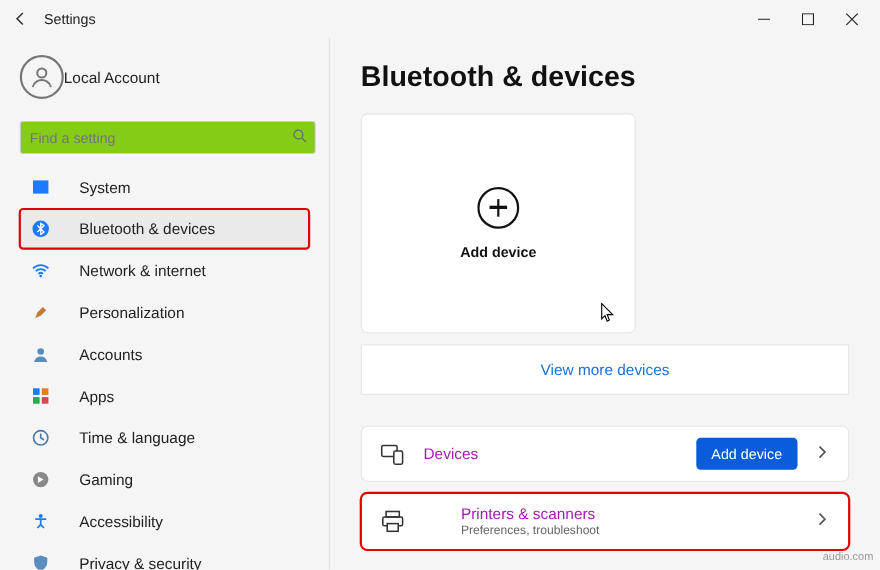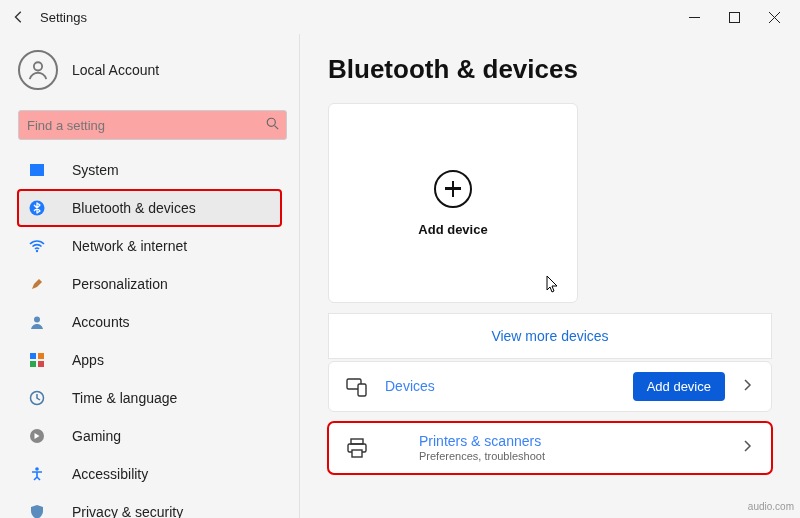--- a/index.html
+++ b/index.html
@@ -15,32 +15,32 @@
   .titlebar .title { font-size: 13px; color:#222; margin-left: 8px; }
   .winctrls { margin-left: auto; display:flex; gap:0; }
   .winctrls .btn { width: 40px; height: 30px; display:flex; align-items:center; justify-content:center; font-size:12px; color:#222; }
 
   .content { display:flex; height: calc(100% - 34px); }
 
   .sidebar {
     width: 300px; padding: 10px 12px 0 18px; border-right: 1px solid #e1e1e1;
     display:flex; flex-direction:column;
   }
-  .profile { display:flex; align-items:center; gap:14px; margin: 6px 0 20px 0; }
+  .profile { display:flex; align-items:center; margin: 6px 0 20px 0; }
   .avatar {
     width: 40px; height:40px; border-radius:50%; border:2px solid #777;
     display:flex; align-items:center; justify-content:center;
   }
   .pname { font-size:14px; color:#222; font-weight:500; }
 
   .search {
     position:relative; margin-bottom: 12px;
   }
   .search input {
-    width: 100%; height: 30px; border:1px solid #ccc; background:#fca5a5;
+    width: 100%; height: 30px; border:1px solid #ccc; background:#84cc16;
     border-radius:3px; padding: 0 28px 0 8px; font-size:13px; color:#555;
   }
   .search .sicon { position:absolute; right:8px; top:50%; transform:translateY(-50%); font-size:12px; color:#666; }
 
   .nav { display:flex; flex-direction:column; gap:2px; padding-right: 6px; }
   .nav-item {
     display:flex; align-items:center; gap:26px; height:36px; padding:0 10px;
     border-radius:3px; font-size:14px; color:#222;
   }
   .nav-item.active { background:#eaeaea; }
@@ -62,31 +62,31 @@
   }
   .plus-circ::before, .plus-circ::after { content:""; position:absolute; background:#111; }
   .plus-circ::before { width:16px; height:2.5px; }
   .plus-circ::after  { width:2.5px; height:16px; }
   .add-card .label { font-size:13px; font-weight:600; color:#111; }
   .cursor { position:absolute; left:218px; top:172px; font-size:14px; color:#111; pointer-events:none; }
 
   .viewmore {
     height:46px; background:#fff; border:1px solid #e5e5e5; border-radius:0;
     display:flex; align-items:center; justify-content:center; font-size:14px; color:#1b6fd8; font-weight:500;
-    margin-bottom: 2px; min-width: 250px;
+    margin-bottom: 28px; min-width: 250px;
   }
 
   .card-row {
     background:#fff; border:1px solid #e5e5e5; border-radius:6px; padding:10px 14px;
     display:flex; align-items:center; gap:14px; margin-bottom:10px;
   }
   .card-row.highlight-red { outline: 2.5px solid #e20000; outline-offset:-1px;gap:48px; }
   .row-icon { width:28px; height:28px; display:flex; align-items:center; justify-content:center; }
   .row-text { flex:1; }
-  .row-title { font-size:14px; font-weight:500; color:#3b82f6; line-height:1.2; }
+  .row-title { font-size:14px; font-weight:500; color:#a21caf; line-height:1.2; }
   .row-sub { font-size:11px; color:#666; line-height:1.2; }
   .btn-primary {
     background:#0a5cd8; color:#fff; font-size:13px; font-weight:500;
     padding:7px 14px; border-radius:4px; border:none;
   }
   .chev { width:18px; text-align:center; color:#555; font-size:12px; }
 
   .watermark { position:absolute; right:6px; bottom:6px; font-size:10px; color:#999; }
 </style>
 </head>

